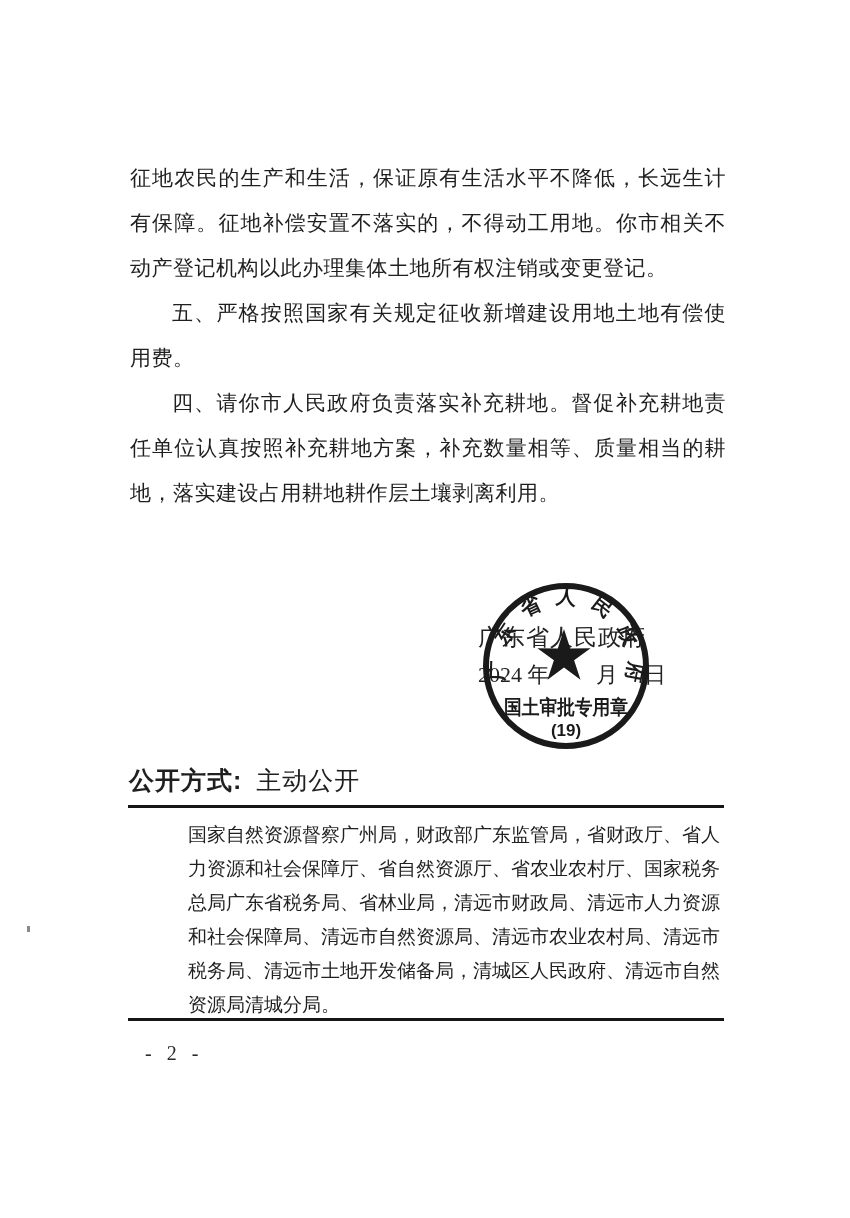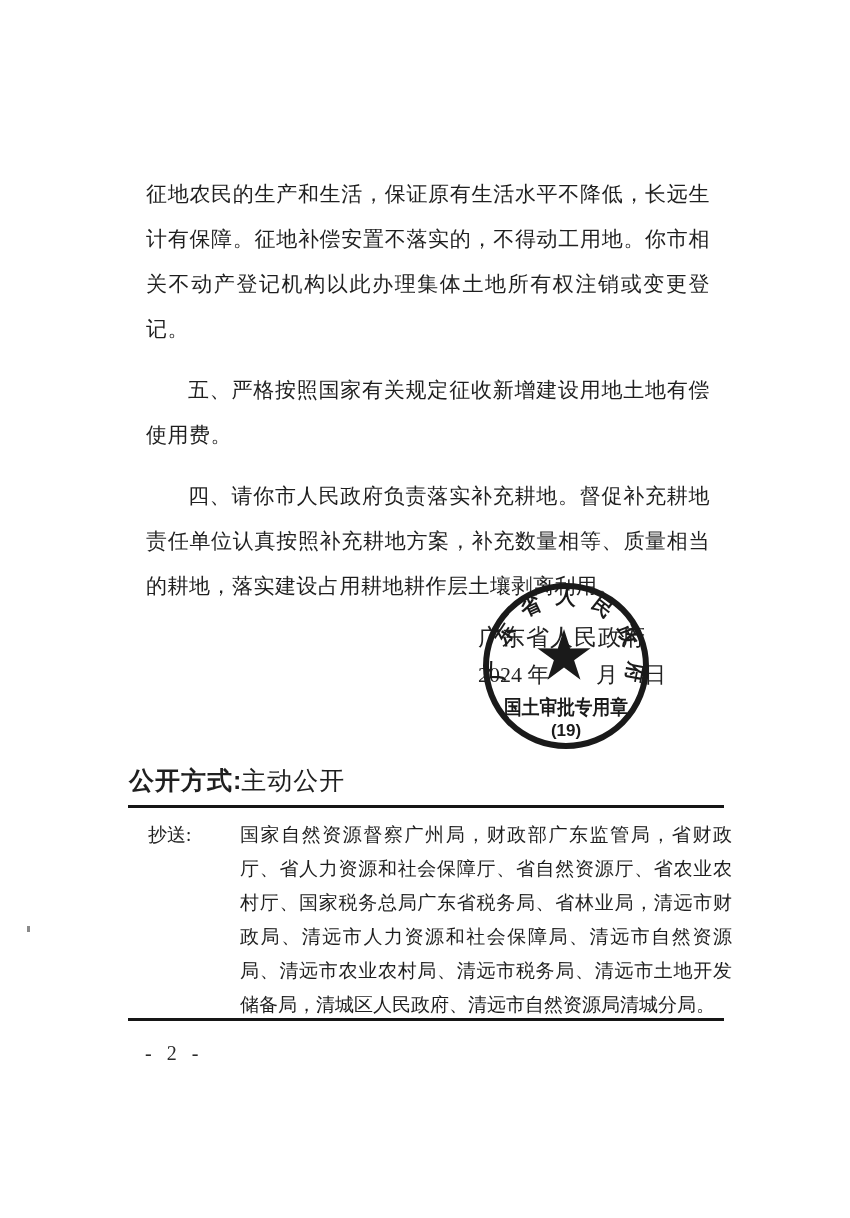--- a/index.html
+++ b/index.html
@@ -12,36 +12,36 @@
     font-family:"Liberation Serif", serif;
     color:#1f1f1f;
   }
   
   .body-text{
     position:absolute;left:130px;top:156px;width:596px;
     font-size:21px;line-height:45px;
     text-align:justify;text-justify:inter-character;
     letter-spacing:0.5px;
   }
-  .body-text p{margin:16px;padding:0;}
+  .body-text p{margin:0;padding:0;}
   .body-text p.indent{text-indent:2em;}
   
   .sig{position:absolute;font-size:22px;white-space:nowrap;color:#222;}
   .sig-org{left:478px;top:622px;font-size:23px;letter-spacing:1px;}
   .sig-year{left:478px;top:660px;}
   .sig-month{left:596px;top:660px;}
   .sig-day{left:644px;top:660px;}
   
   .stamp{position:absolute;left:478px;top:578px;width:176px;height:176px;}
   .stamp text{font-family:"Liberation Sans", sans-serif;font-weight:900;}
   
   .disclosure{position:absolute;left:129px;top:764px;font-size:25px;white-space:nowrap;}
   .disclosure .lbl{font-family:"Liberation Sans", sans-serif;font-weight:bold;letter-spacing:1px;margin-top:7px;}
   .disclosure .sep{font-family:"Liberation Sans", sans-serif;font-weight:bold;}
-  .disclosure .val{font-family:"Liberation Serif", serif;font-weight:normal;letter-spacing:1px;}
+  .disclosure .val{font-family:"Liberation Serif", serif;font-weight:normal;letter-spacing:1px;margin-left:15px;}
   
   .rule{position:absolute;left:128px;width:596px;height:3px;background:#161616;}
   .rule-top{top:805px;}
   .rule-bottom{top:1018px;}
   
   .cc{position:absolute;left:148px;top:818px;width:584px;display:flex;
       font-size:19px;line-height:34px;}
   .cc-label{flex:0 0 52px;white-space:nowrap;}
   .cc-text{width:532px;text-align:justify;text-justify:inter-character;margin-left:40px;}
   
@@ -78,21 +78,20 @@
     <text x="88" y="158" font-size="17" fill="#1a1a1a" text-anchor="middle">(19)</text>
   </svg>
 
   <div class="disclosure">
     <span class="lbl">公开方式</span><span class="sep">:</span><span class="val">主动公开</span>
   </div>
 
   <div class="rule rule-top"></div>
 
   <div class="cc">
-    <div class="cc-label">抄送:</div>
     <div class="cc-text">国家自然资源督察广州局，财政部广东监管局，省财政厅、省人力资源和社会保障厅、省自然资源厅、省农业农村厅、国家税务总局广东省税务局、省林业局，清远市财政局、清远市人力资源和社会保障局、清远市自然资源局、清远市农业农村局、清远市税务局、清远市土地开发储备局，清城区人民政府、清远市自然资源局清城分局。</div>
   </div>
 
   <div class="rule rule-bottom"></div>
 
   <div class="page-number">- 2 -</div>
 
   <div class="speck"></div>
 
 </div>

